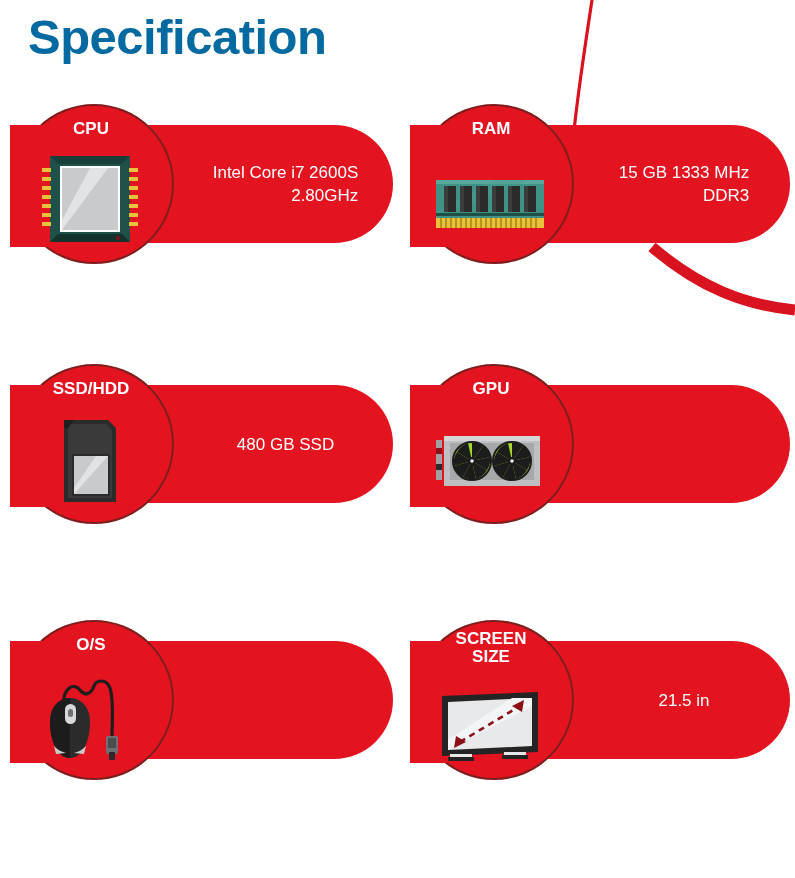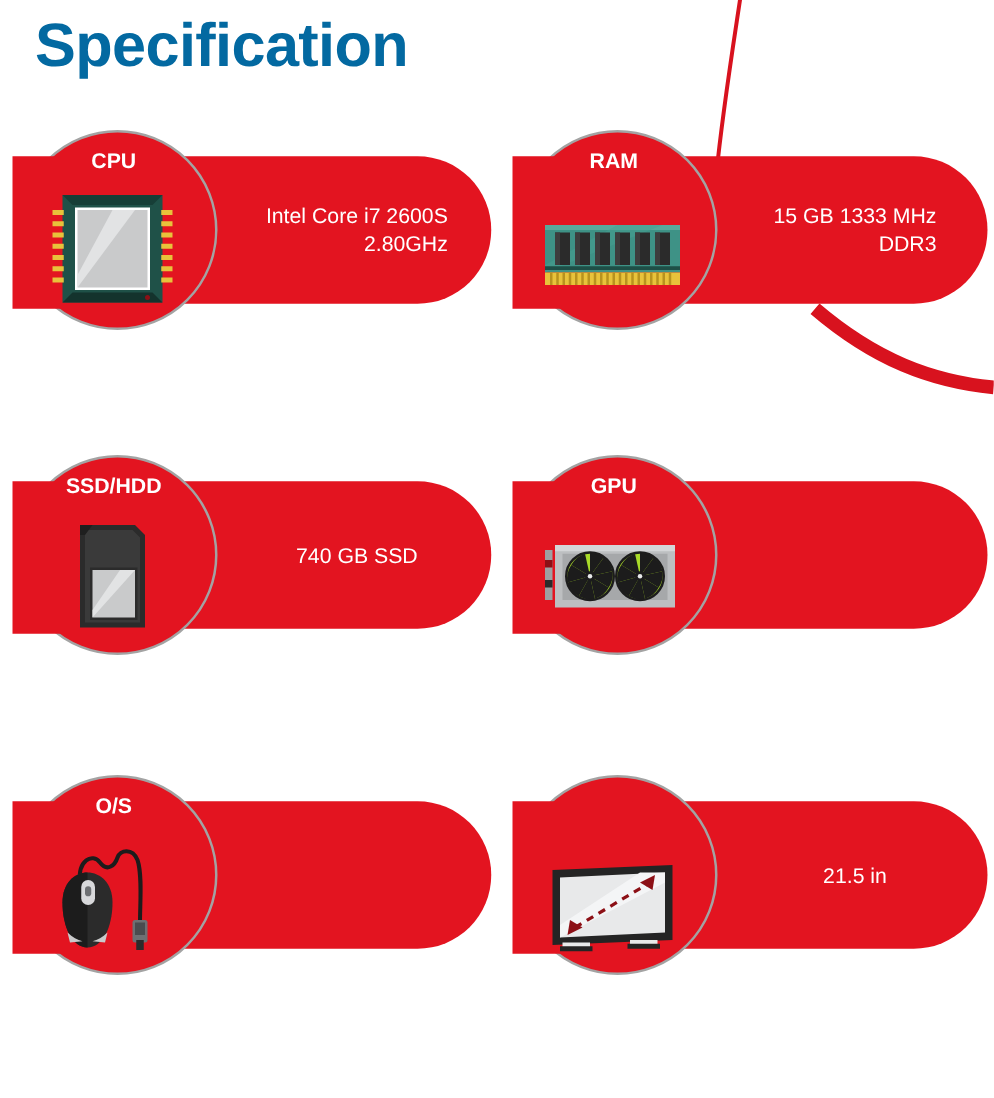--- a/index.html
+++ b/index.html
@@ -53,21 +53,21 @@
 
   
   .badge {
     position: absolute;
     left: -14px;
     top: -21px;
     width: 160px;
     height: 160px;
     border-radius: 50%;
     background: #E31420;
-    border: 2px solid #a3a3a3;
+    border: 2px solid #7f1d1d;
     overflow: visible;
   }
   
   .badge::after {
     content: "";
     position: absolute;
     left: -6px;
     top: 19px;
     width: 96px;
     height: 122px;
@@ -235,21 +235,21 @@
               <polygon points="30,10 74,10 82,18 82,92 30,92" fill="#2B2B2B"></polygon>
               <polygon points="34,14 72,14 78,20 78,88 34,88" fill="#3A3A3A"></polygon>
               <rect x="38" y="44" width="38" height="42" fill="#2B2B2B"></rect>
               <rect x="40" y="46" width="34" height="38" fill="#C9CACB"></rect>
               <polygon points="40,78 62,46 74,46 40,84" fill="#E2E3E4"></polygon>
               <polygon points="30,10 40,10 34,18 30,18" fill="#1F1F1F"></polygon>
             </g>
           </svg>
         </div>
       </div>
-      <div class="card-value">740 GB SSD</div>
+      <div class="card-value">480 GB SSD</div>
     </div>
 
     <div class="card col-right row-2">
       <div class="badge">
         <div class="badge-label">GPU</div>
         <div class="badge-icon">
           <svg viewBox="0 0 112 100">
             <g>
               <rect x="2" y="30" width="6" height="40" fill="#9EA0A2"></rect>
               <rect x="2" y="38" width="6" height="6" fill="#8C1016"></rect>
@@ -312,20 +312,22 @@
               <rect x="74" y="72" width="8" height="10" fill="#4A4C4F"></rect>
               <rect x="75" y="86" width="6" height="8" fill="#2B2B2B"></rect>
             </g>
           </svg>
         </div>
       </div>
     </div>
 
     <div class="card col-right row-3">
       <div class="badge two-line">
+        <div class="badge-label">SCREEN
+SIZE</div>
         <div class="badge-icon">
           <svg viewBox="0 0 112 100">
             <g>
               <polygon points="8,30 104,26 104,86 8,90" fill="#242424"></polygon>
               <polygon points="14,36 98,32 98,80 14,84" fill="#E8E9EA"></polygon>
               <polygon points="14,74 78,32 98,32 98,40 14,84" fill="#F4F5F6"></polygon>
               <g stroke="#8C1016" stroke-width="2.6" stroke-dasharray="6 5" fill="none">
                 <line x1="26" y1="76" x2="86" y2="40"></line>
               </g>
               <polygon points="90,34 78,40 88,46" fill="#8C1016"></polygon>

